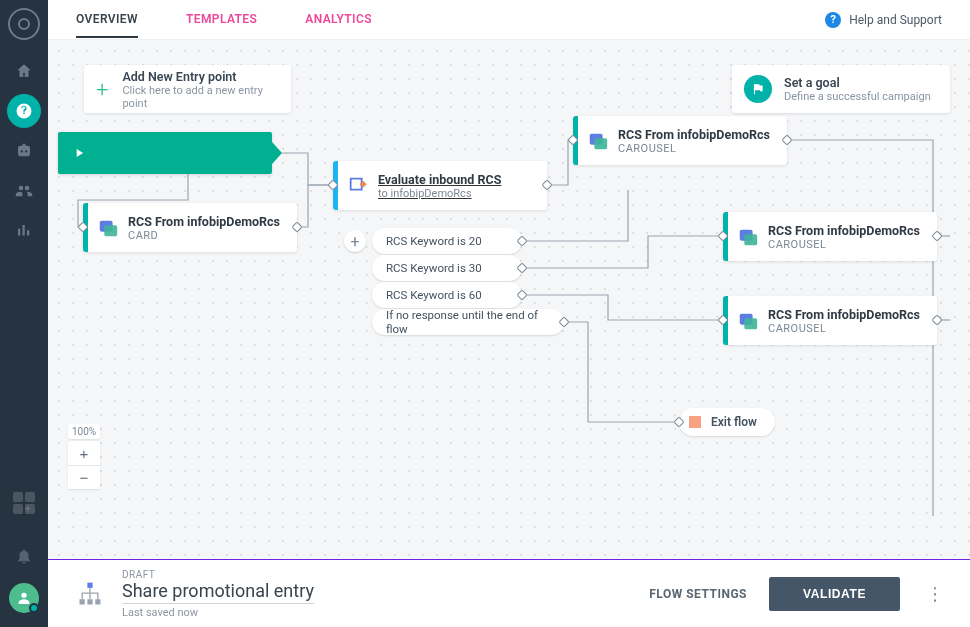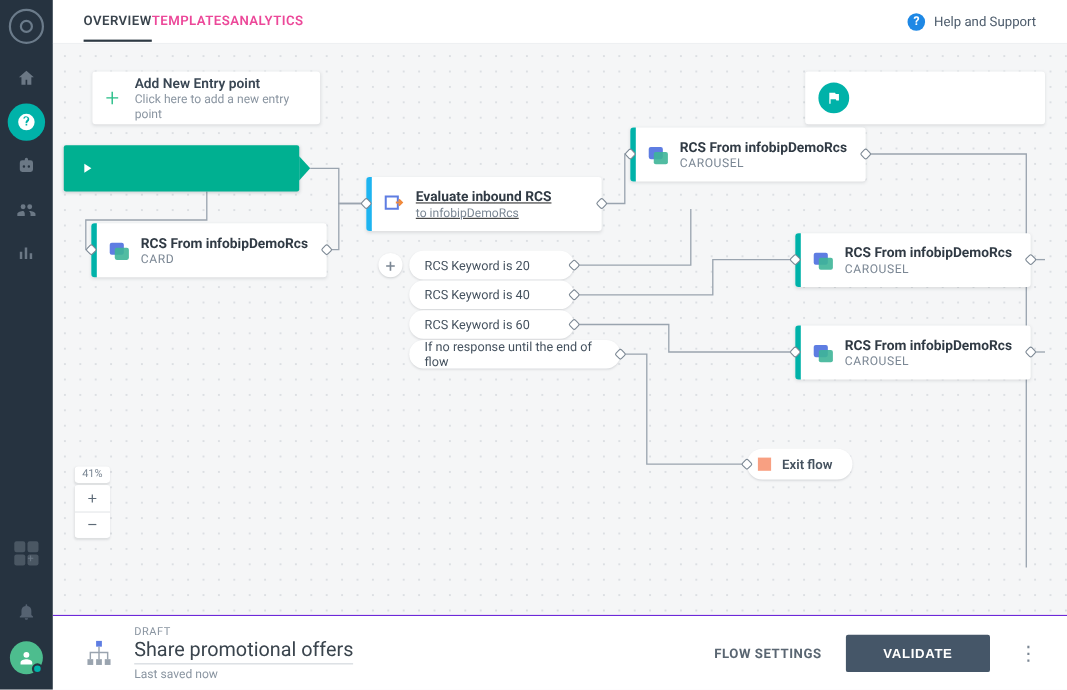--- a/index.html
+++ b/index.html
@@ -16,21 +16,21 @@
   .side-bottom { margin-top: auto; display: flex; flex-direction: column; align-items: center; gap: 10px; }
   .side-bottom .grid2 { width: 22px; height: 22px; display: grid; grid-template-columns: 1fr 1fr; grid-template-rows: 1fr 1fr; gap: 2px; }
   .side-bottom .grid2 div { background: #4a5763; border-radius: 2px; }
   .side-bottom .plus-sm { position: relative; top: -14px; left: 12px; color: #6b7885; font-size: 10px; }
   .side-bottom .bell { color: #556271; }
   .avatar { width: 30px; height: 30px; border-radius: 50%; background: #4dbd8e; display: flex; align-items: center; justify-content: center; color: #fff; margin-bottom: 6px; position: relative; }
   .avatar-dot { position: absolute; bottom: 0; right: 0; width: 10px; height: 10px; border-radius: 50%; background: #00b2a9; border: 2px solid #263340; }
   
   .main { flex: 1; display: flex; flex-direction: column; position: relative; overflow: hidden; }
   .topbar { height: 40px; display: flex; align-items: center; padding: 0 28px; border-bottom: 1px solid #eef0f2; background: #fff; z-index: 5; }
-  .tabs { display: flex; }
+  .tabs { display: flex; gap: 48px; }
   .tab { font-size: 12px; font-weight: 600; color: #ec4899; letter-spacing: 0.4px; cursor: pointer; }
   .tab.active { color: #3a444d; border-bottom: 2px solid #2e3a44; padding-bottom: 10px; margin-bottom: -11px; }
   .help { margin-left: auto; display: flex; align-items: center; gap: 8px; color: #4b5a6a; font-size: 12px; cursor: pointer; }
   .help-icon { width: 16px; height: 16px; border-radius: 50%; background: #1e88e5; color: #fff; display: flex; align-items: center; justify-content: center; font-size: 11px; font-weight: 700; }
   
   .canvas-wrap { flex: 1; position: relative; background-color: #f5f6f7;
     background-image: radial-gradient(#dcdfe3 1px, transparent 1px);
     background-size: 14px 14px; background-position: 4px 4px; }
   svg.connectors { position: absolute; inset: 0; width: 100%; height: 100%; }
   svg.connectors path { stroke: #9aa4af; stroke-width: 1.2; fill: none; }
@@ -197,20 +197,24 @@
           <div class="esub">Click here to add a new entry point</div>
         </div>
       </div>
 
       <div class="node goal-node">
         <div class="flag-circ">
             <svg viewBox="0 0 24 24">
               <path d="M5 3v18h2v-7h8l1 2h4V6h-5l-1-2H5z"></path>
             </svg>
           </div>
+        <div>
+          <div class="etitle">Set a goal</div>
+          <div class="esub">Define a successful campaign</div>
+        </div>
       </div>
 
       <div class="audience">
         <div class="play">
             <svg viewBox="0 0 24 24">
               <path d="M8 5v14l11-7z"></path>
             </svg>
           </div>
       </div>
       <div class="aud-notch"></div>
@@ -246,21 +250,21 @@
       </div>
       <div class="portdot" style="left:281px; top:141px;"></div>
       <div class="portdot" style="left:495px; top:141px;"></div>
 
       <div class="add-circ" style="left:296px; top:190px;">+</div>
       <div class="pill" style="left:324px; top:188px; width:150px;">
           <span>RCS Keyword is 20</span>
           <div class="pill-port"></div>
         </div>
       <div class="pill" style="left:324px; top:215px; width:150px;">
-          <span>RCS Keyword is 40</span>
+          <span>RCS Keyword is 30</span>
           <div class="pill-port"></div>
         </div>
       <div class="pill" style="left:324px; top:242px; width:150px;">
           <span>RCS Keyword is 60</span>
           <div class="pill-port"></div>
         </div>
       <div class="pill" style="left:324px; top:269px; width:192px;">
           <span>If no response until the end of flow</span>
           <div class="pill-port"></div>
         </div>
@@ -313,41 +317,41 @@
       <div class="portdot" style="left:671px; top:276px;"></div>
       <div class="portdot" style="left:885px; top:276px;"></div>
 
       <div class="exit-pill">
         <div class="exit-sq"></div>
         <span>Exit flow</span>
       </div>
       <div class="portdot" style="left:627px; top:378px;"></div>
 
       <div class="zoom">
-        <div class="zlabel">41%</div>
+        <div class="zlabel">100%</div>
         <div class="zbox">
           <button>+</button>
           <button>−</button>
         </div>
       </div>
     </div>
 
     <div class="footer">
       <div class="flow-icon">
         <svg viewBox="0 0 32 32">
             <rect x="13" y="3" width="6" height="6" fill="#5e7de2"></rect>
             <rect x="4" y="22" width="6" height="6" fill="#9aa4af"></rect>
             <rect x="13" y="22" width="6" height="6" fill="#9aa4af"></rect>
             <rect x="22" y="22" width="6" height="6" fill="#9aa4af"></rect>
             <path d="M16 9v6 M16 15h-9v7 M16 15v7 M16 15h9v7" stroke="#9aa4af" stroke-width="1.5" fill="none"></path>
           </svg>
       </div>
       <div class="fmeta">
         <div class="fdraft">DRAFT</div>
-        <div class="ftitle">Share promotional offers</div>
+        <div class="ftitle">Share promotional entry</div>
         <div class="fsaved">Last saved now</div>
       </div>
       <div class="factions">
         <div class="flink">FLOW SETTINGS</div>
         <button class="validate-btn">VALIDATE</button>
         <div class="kebab">⋮</div>
       </div>
     </div>
   </div>
 </div>

